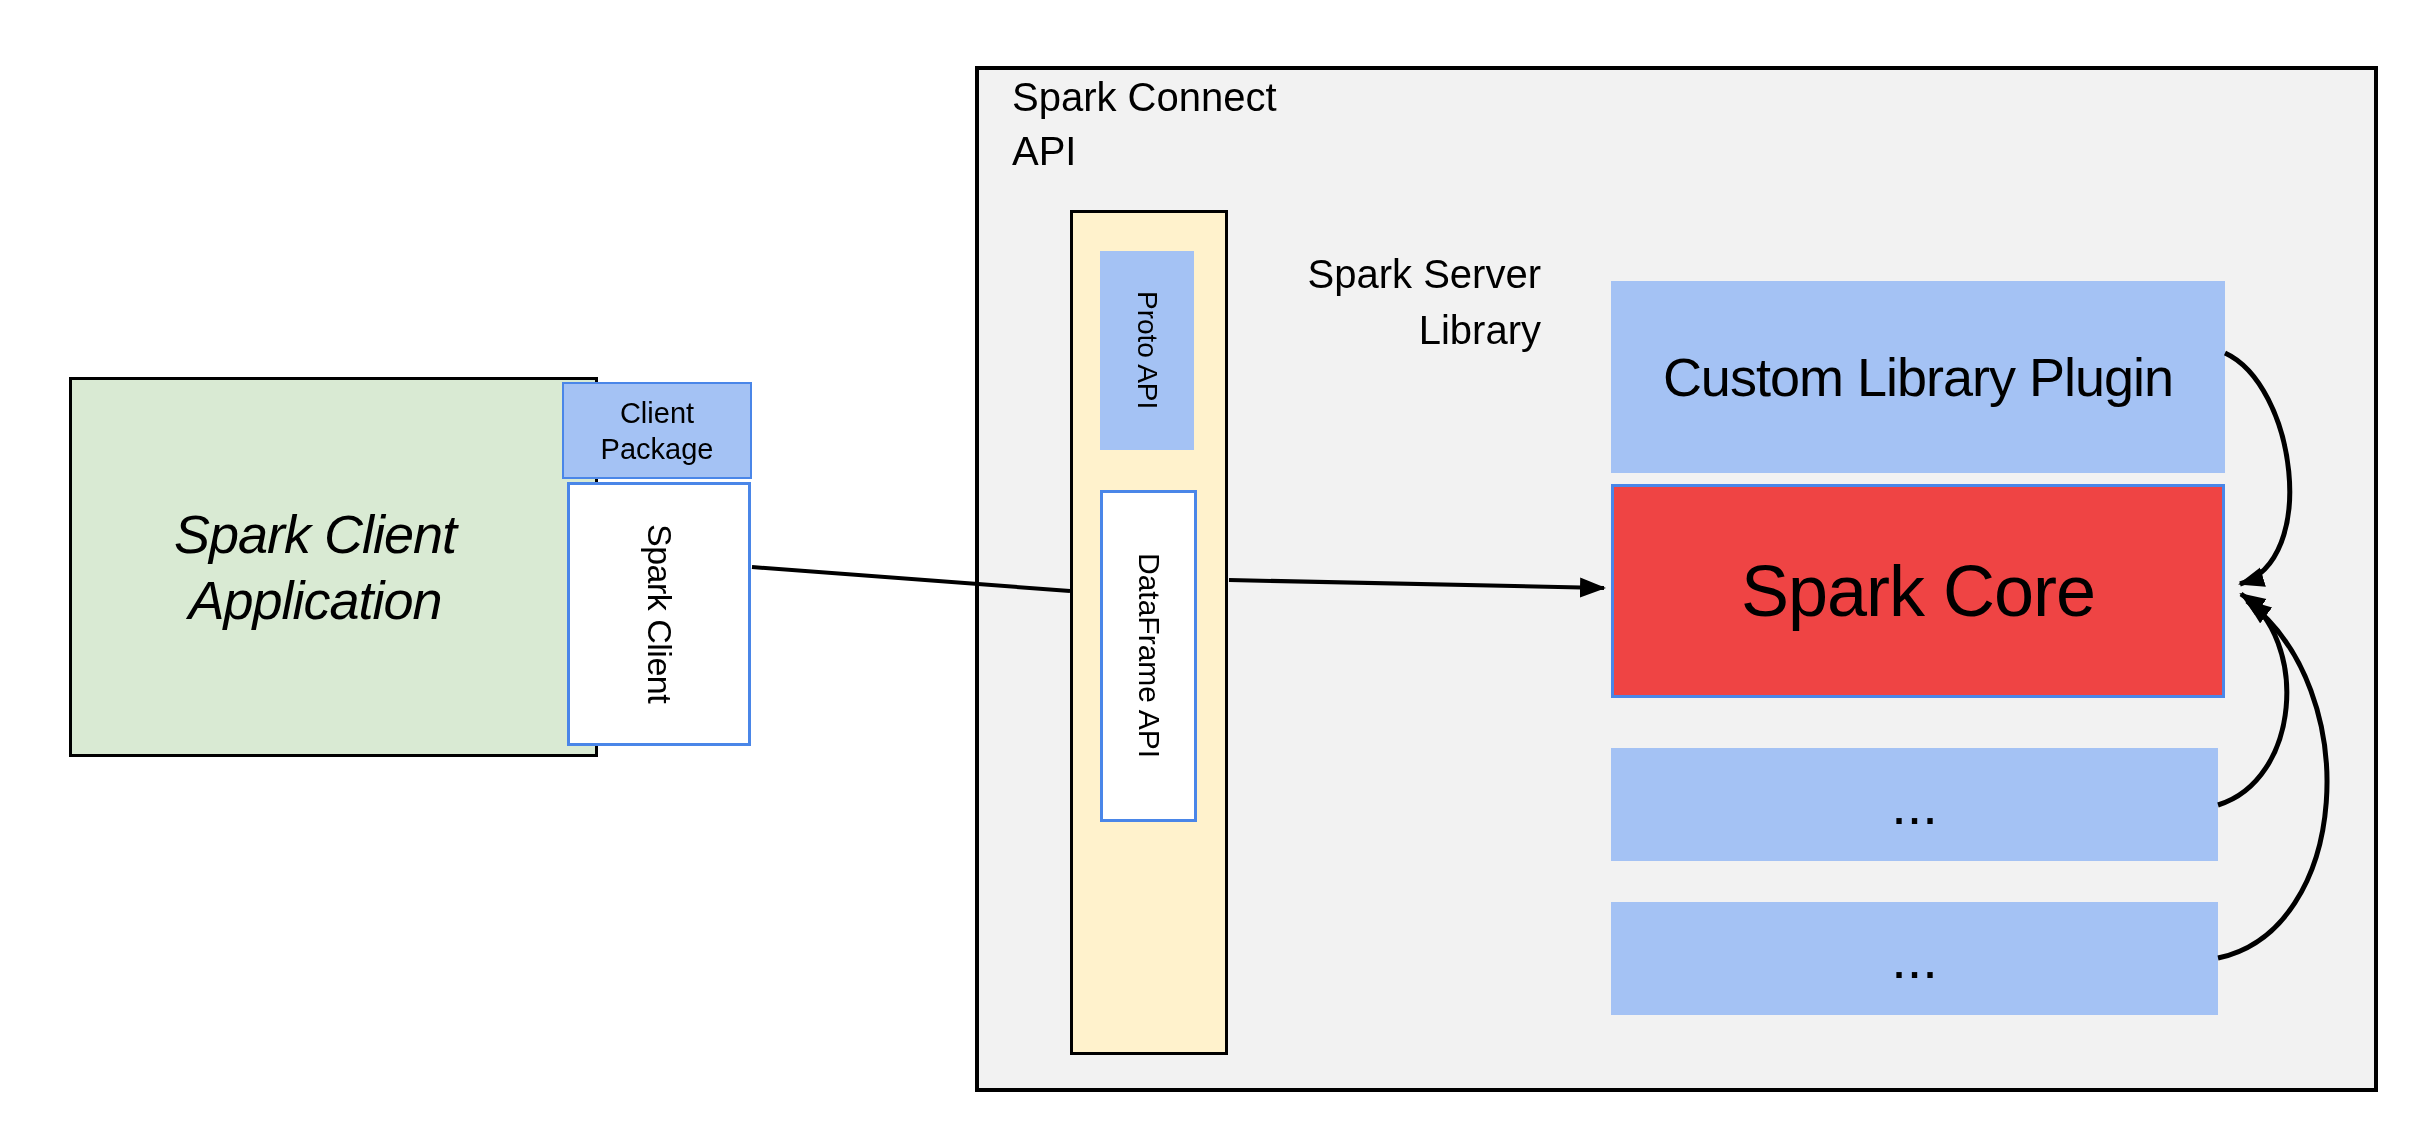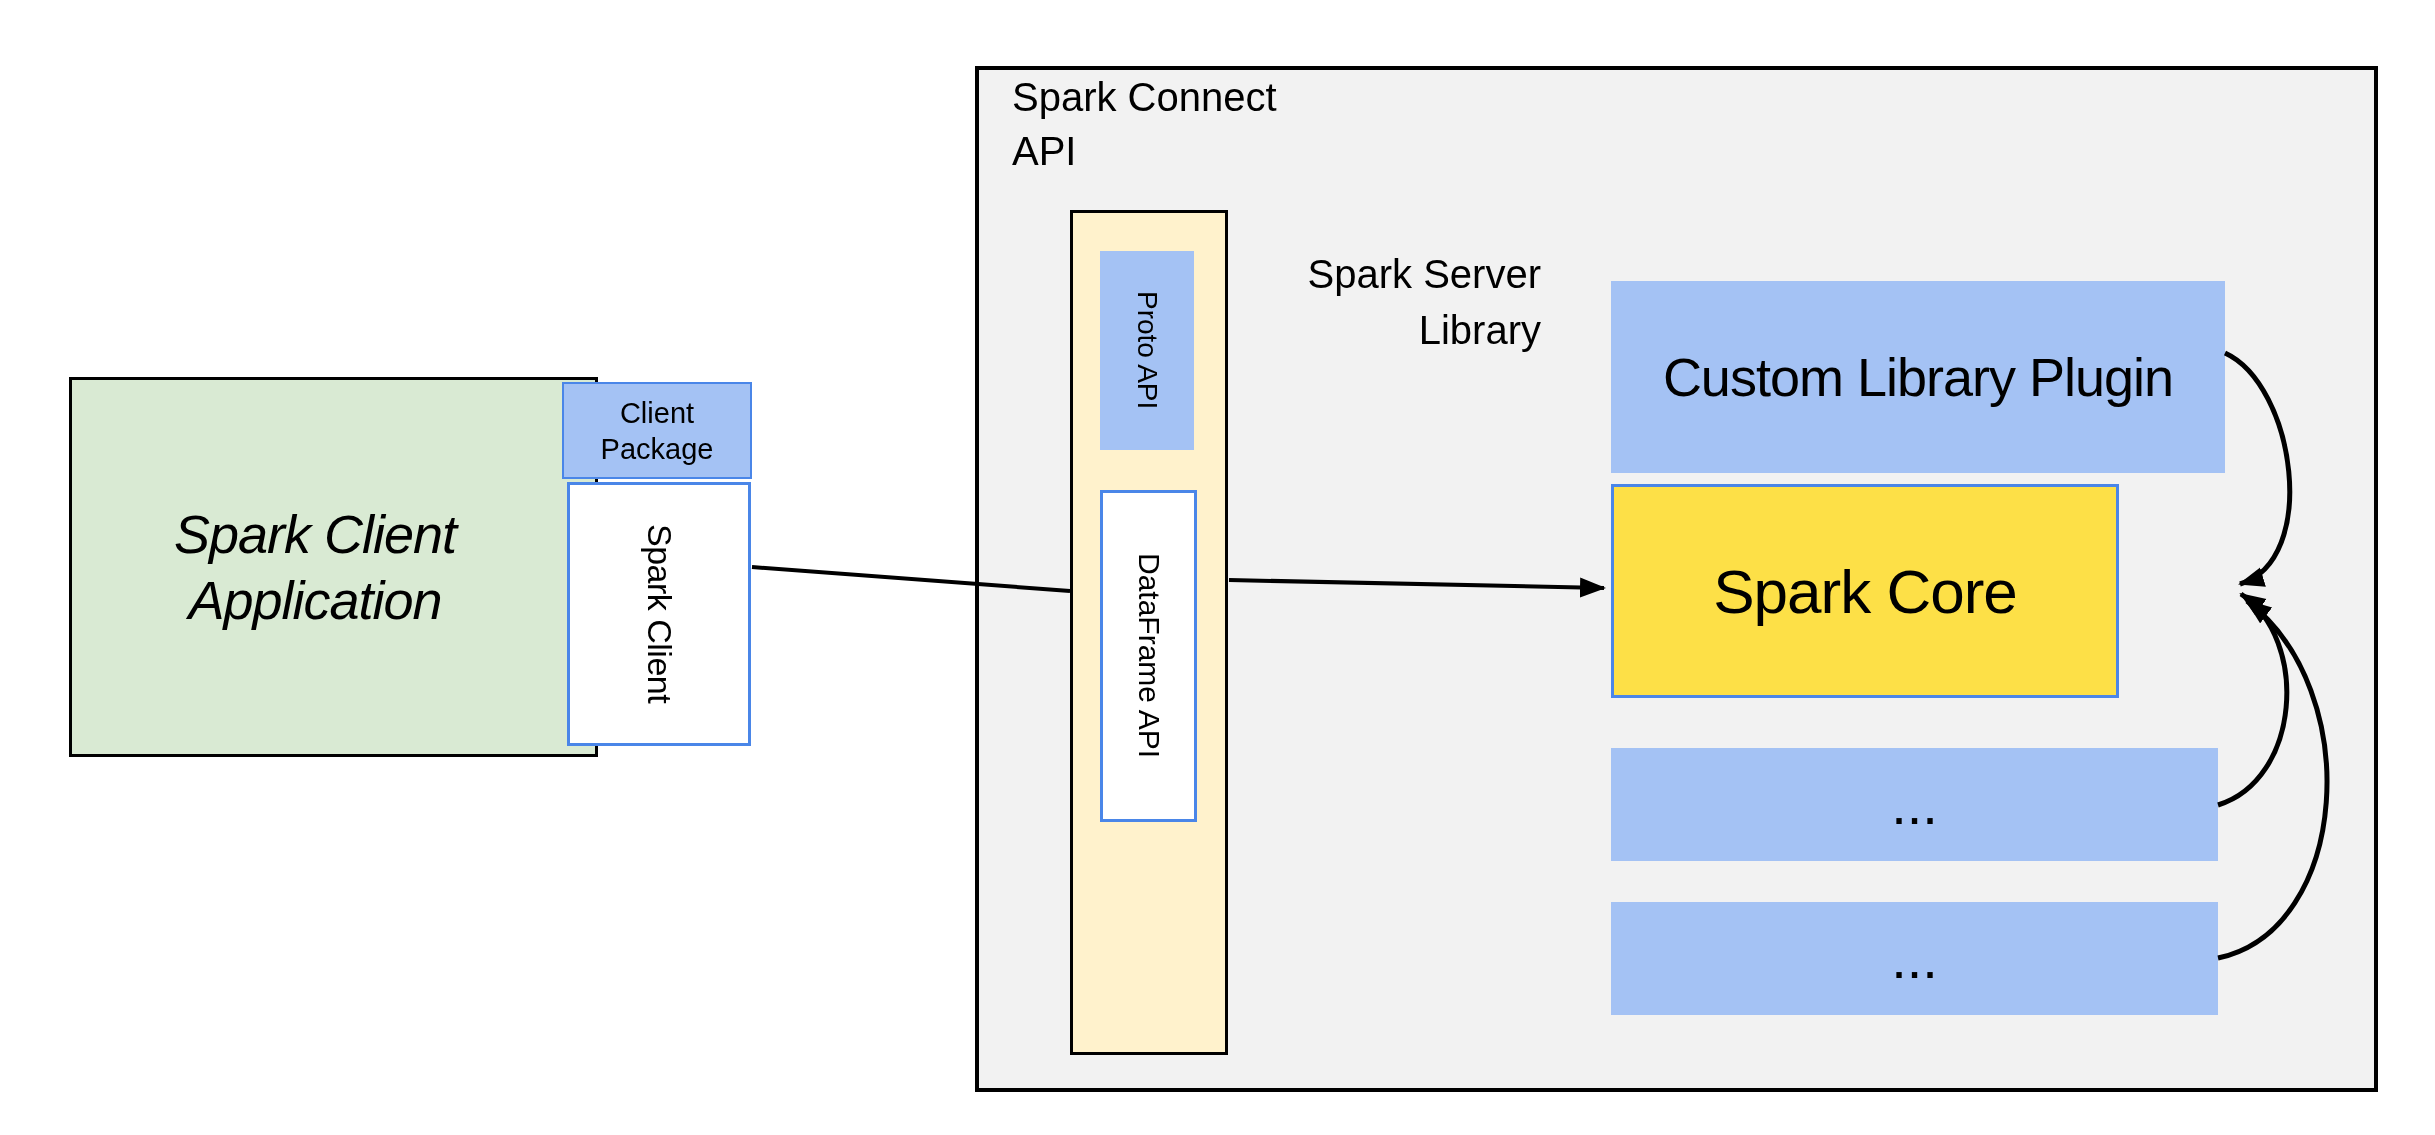--- a/index.html
+++ b/index.html
@@ -40,23 +40,23 @@
   .dataframe-box{left:1100px;top:490px;width:97px;height:332px;
     background:#fff;border:3px solid var(--blue_border);font-size:30px;}
   .server-lib-label{left:1251px;top:246px;width:290px;
     font-size:40px;line-height:56px;text-align:right;}
 
   
   .server-title{left:1857px;top:100px;transform:translateX(-50%);
     font-size:45px;font-weight:bold;white-space:nowrap;}
   .plugin-box{left:1611px;top:281px;width:614px;height:192px;
     background:var(--blue_fill);font-size:54px;letter-spacing:-1px;text-align:center;}
-  .core-box{left:1611px;top:484px;width:508px;height:214px;
-    background:#fde047;border:3px solid var(--blue_border);
-    font-size:62px;letter-spacing:-1px;}
+  .core-box{left:1611px;top:484px;width:614px;height:214px;
+    background:#ef4444;border:3px solid var(--blue_border);
+    font-size:72px;letter-spacing:-1px;}
   .extra-box{left:1611px;width:607px;height:113px;
     background:var(--blue_fill);font-size:56px;}
   .extra-1{top:748px;}
   .extra-2{top:902px;}
 
   svg.overlay{position:absolute;left:0;top:0;pointer-events:none;}
 </style>
 </head>
 <body>
 

